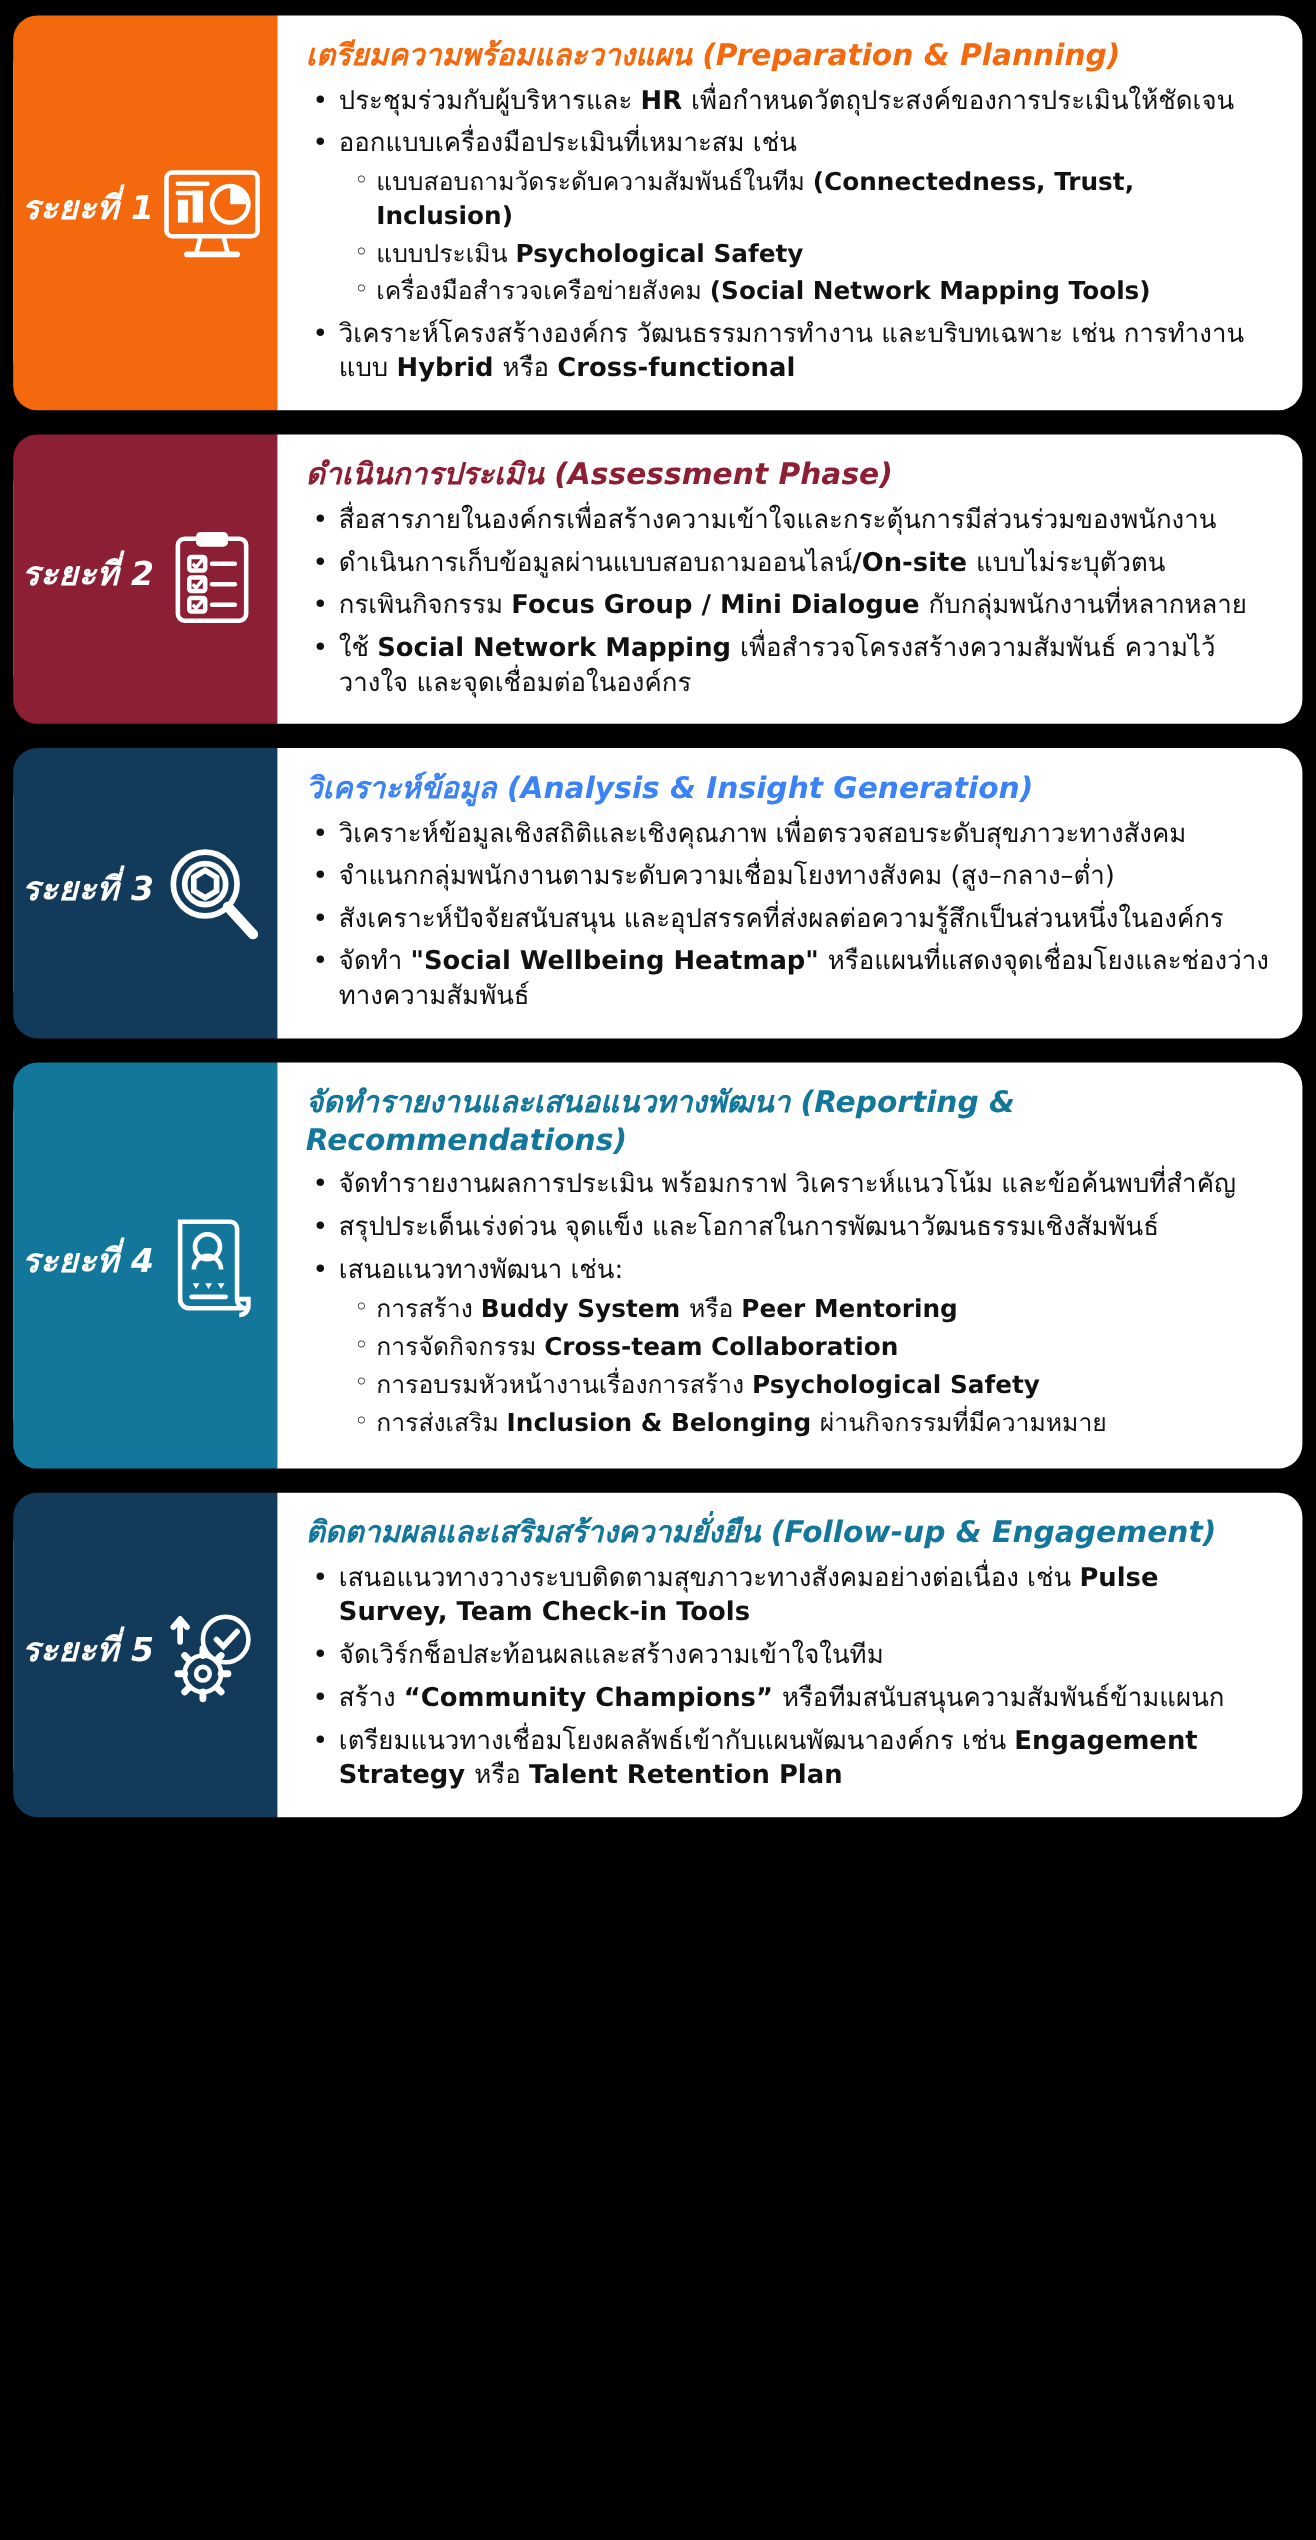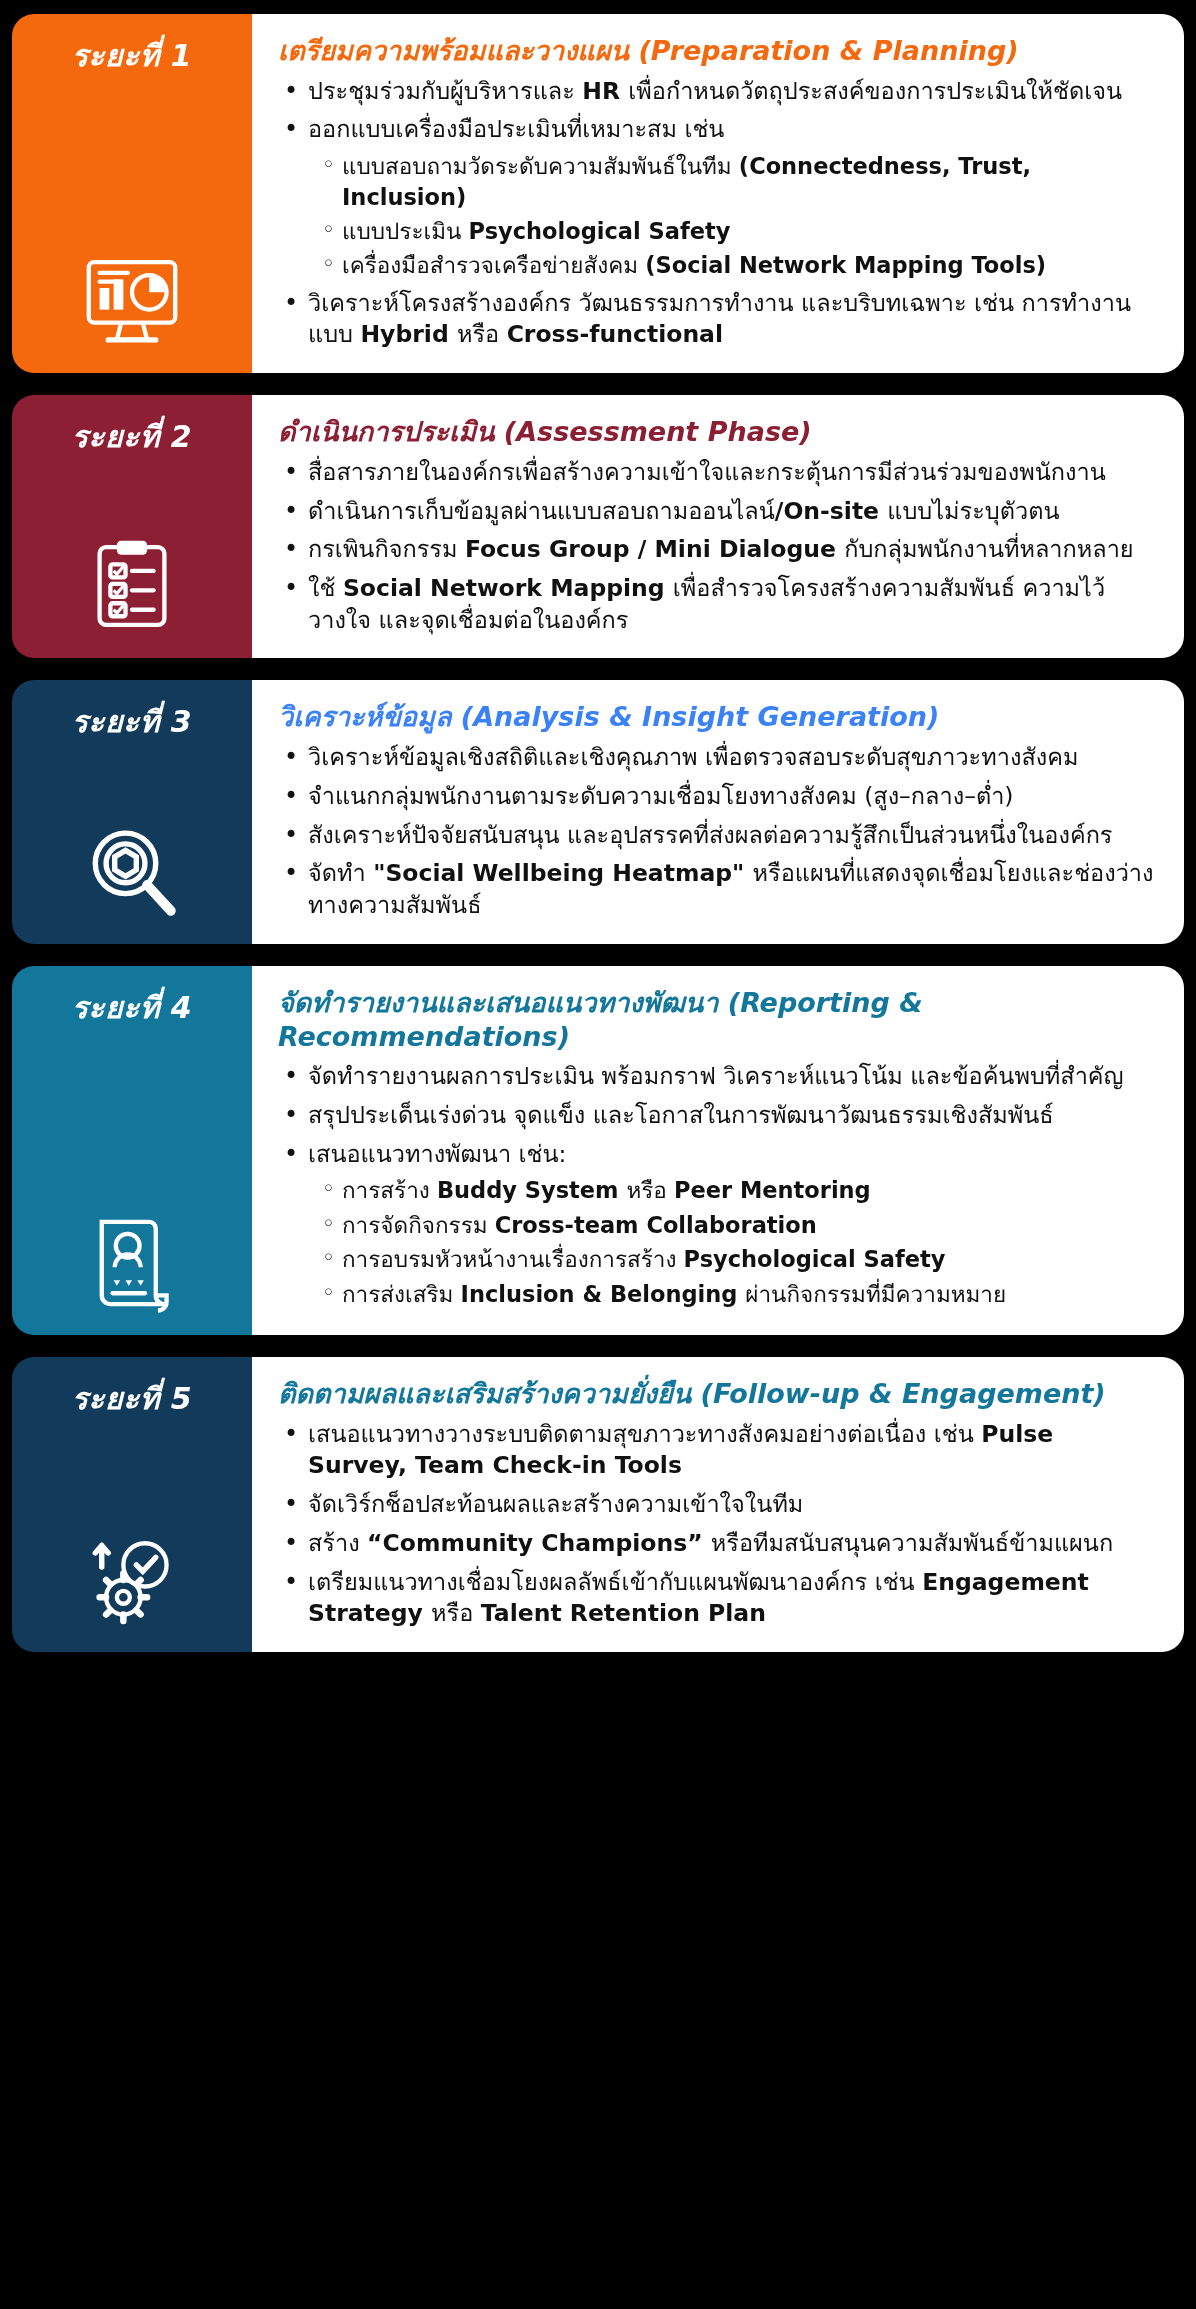--- a/index.html
+++ b/index.html
@@ -22,21 +22,21 @@
     margin-bottom: 22px;
   }
   .stage:last-child { margin-bottom: 0; }
 
   
   .badge {
     width: 240px;
     min-width: 240px;
     border-radius: 22px 0 0 22px;
     display: flex;
-    flex-direction: column;
+    flex-direction: row;
     align-items: center;
     justify-content: space-between;
     color: #ffffff;
     position: relative;
     z-index: 3;
     padding: 18px 8px;
   }
   .badge-label {
     font-style: italic;
     font-weight: bold;

